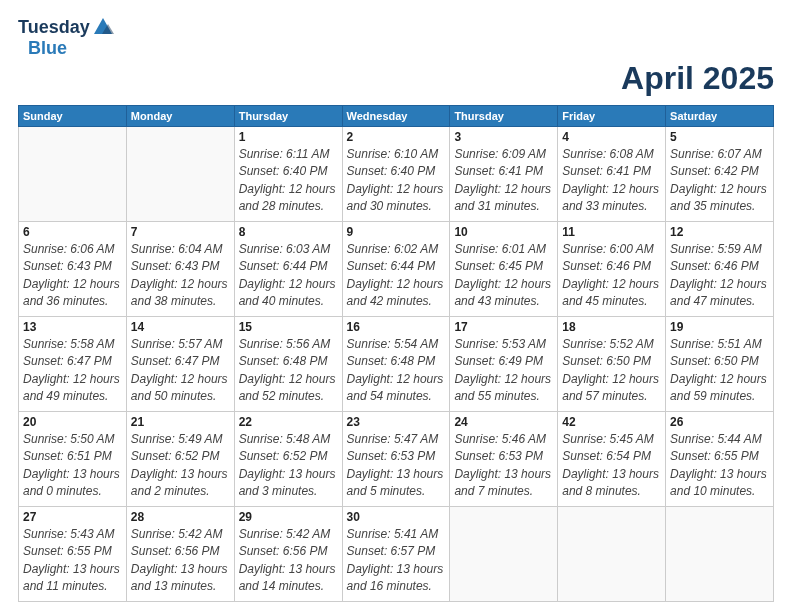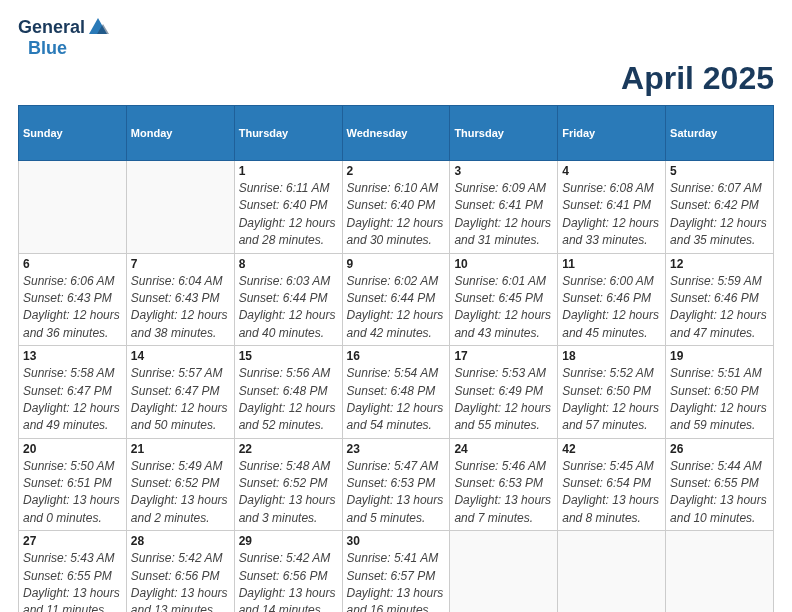--- a/index.html
+++ b/index.html
@@ -60,21 +60,21 @@
       border: 1px solid #ccc;
       border-collapse: collapse;
       width: 100%;
       table-layout: fixed;
     }
     .calendar thead tr th {
       background: #2a7ab8;
       color: #fff;
       font-size: 11px;
       font-weight: bold;
-      padding: 21px 4px;
+      padding: 4px 4px;
       border: 1px solid #1f6099;
       text-align: left;
     }
     .calendar tbody tr td {
       border: 1px solid #ccc;
       vertical-align: top;
       padding: 3px 4px;
       font-size: 9px;
       color: #333;
       height: 88px;
@@ -100,21 +100,21 @@
       height: 76px;
     }
   </style>
 </head>
 <body>
 
 <div class="page">
   <div class="header">
     <div class="logo">
       <div class="logo-text">
-        <span class="logo-general">General</span>
+        <span class="logo-general">Tuesday</span>
         <svg class="logo-icon" viewBox="0 0 22 22">
           <polygon points="11,2 20,18 2,18" fill="#2a7ab8"></polygon>
           <polygon points="16,8 22,18 10,18" fill="#1a3a5c" opacity="0.5"></polygon>
         </svg>
       </div>
       <div style="font-size:18px;font-weight:bold;margin-left:10px;">
         <span class="logo-blue">Blue</span>
       </div>
     </div>
     <div class="title-block">

